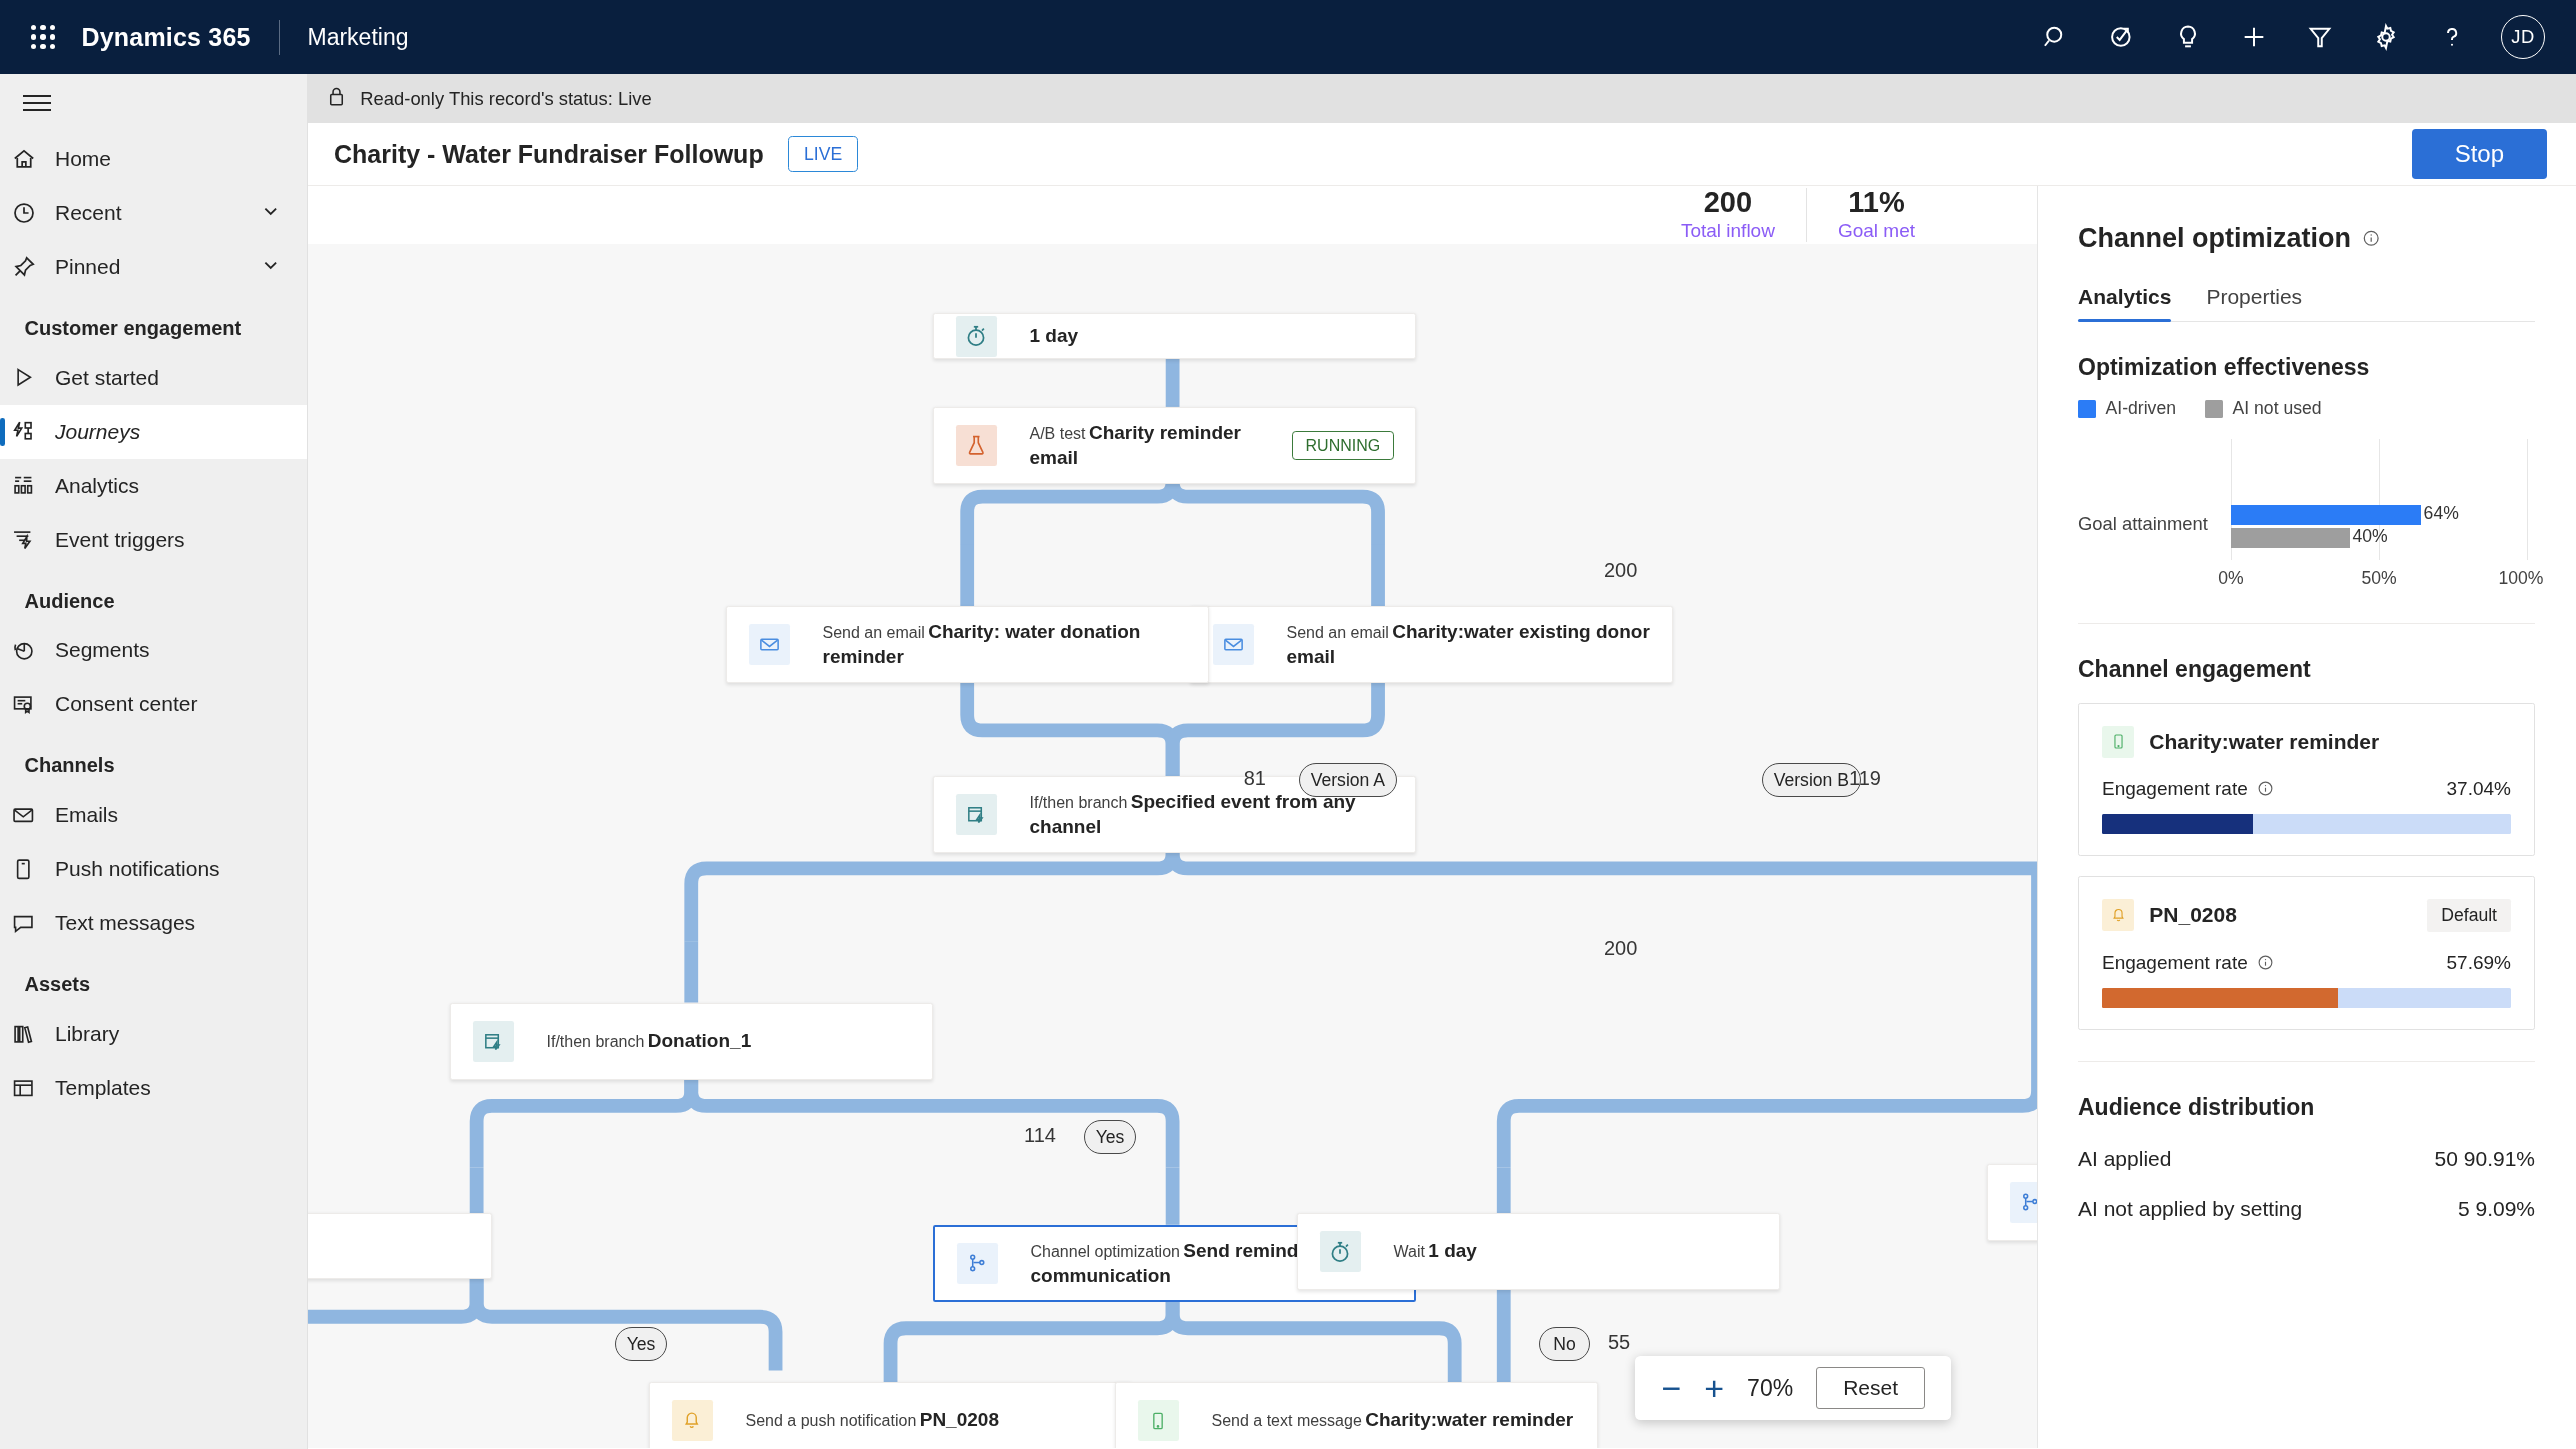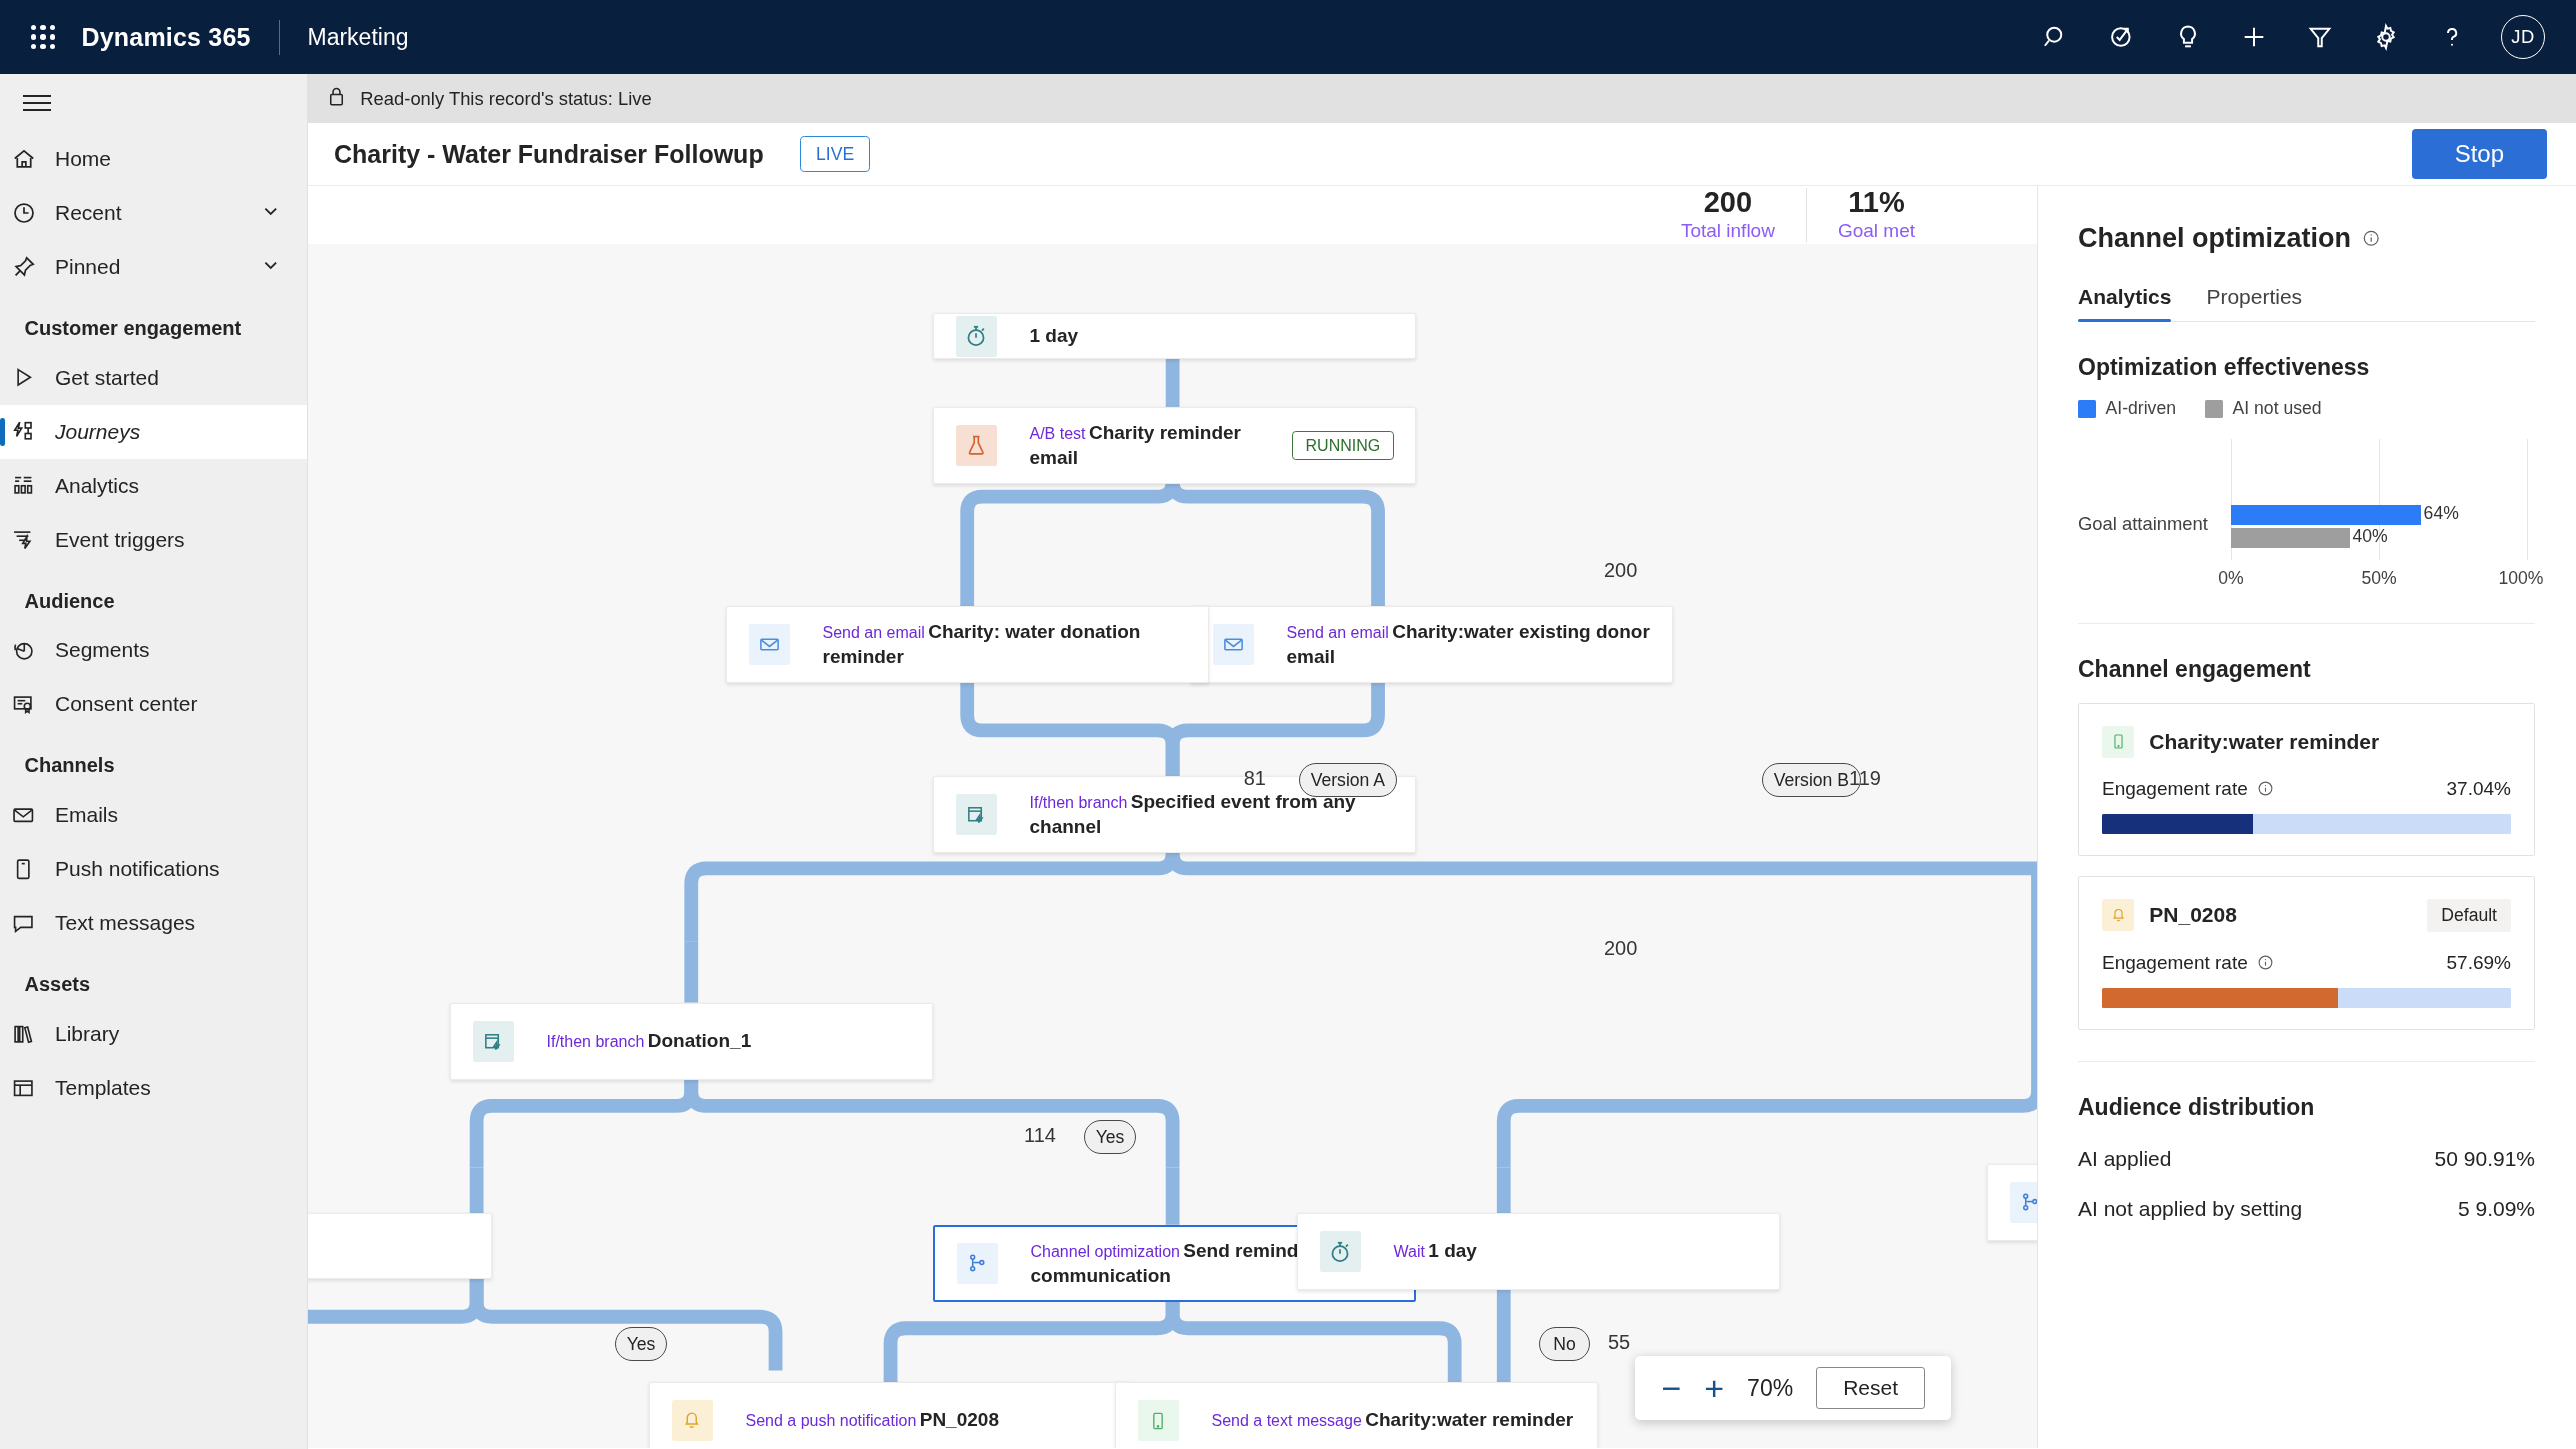--- a/index.html
+++ b/index.html
@@ -68,21 +68,21 @@
 
   .readonly-bar {
     height: 49px; background: #E1E1E1;
     display:flex; align-items:center; gap: 12.3px; padding-left: 17px;
     font-size: 18.4px; color: #242424;
   }
   .readonly-bar .lockico svg { stroke:#242424; fill:none; stroke-width:1.6; }
 
   .titlebar {
     height: 63px; background: #fff; display:flex; align-items:center;
-    padding: 0 29px 0 26px; gap: 36px;
+    padding: 0 29px 0 26px; gap: 24px;
     border-bottom: 0.8px solid #EDEBE9;
   }
   .rec-title { font-size: 25px; font-weight: bold; color: #242424; }
   .live-pill {
     border: 0.8px solid #2B88D8; border-radius: 4.6px;
     color: #2B6FD6; font-size: 17.6px; padding: 6.1px 15.3px; cursor:pointer;
   }
   .stop-btn {
     margin-left: auto; background: #2B6FD6; color: #fff;
     font-size: 24px; padding: 10.7px 43px; border-radius: 3.8px; cursor:pointer;
@@ -103,21 +103,21 @@
   svg.links { position:absolute; top:0; left:0; width: 1730px; height: 1262px; }
 
   .node {
     position: absolute; background:#fff; border:0.8px solid #EDEBE9;
     border-radius: 2.3px; box-shadow: 0 1.5px 3.8px rgba(0,0,0,.10);
     display:flex; align-items:center; padding: 0 21.5px; gap: 33px; z-index: 4;
   }
   .node.sel { border: 2.3px solid #2B6FD6; box-shadow: none; }
   .node .nico { width: 41px; height: 41px; border-radius:2.3px; display:flex; align-items:center; justify-content:center; flex:0 0 41px; }
   .node .nico svg { fill:none; stroke-width: 1.6; }
-  .node .ntxt .t1 { font-size: 16px; color:#6d28d9; line-height:1.25; }
+  .node .ntxt .t1 { font-size: 16px; color:#404040; line-height:1.25; }
   .node .ntxt .t2 { font-size: 19px; color:#242424; font-weight:bold; line-height:1.3; }
   .badge-run {
     margin-left:auto; border:0.8px solid #3B7A3B; color:#2E6E2E;
     border-radius: 3.8px; font-size: 16px; padding: 4.6px 12.3px;
   }
   .ico-email { background:#EAF2FB; }     .ico-email svg{stroke:#4A8DE0;}
   .ico-wait  { background:#E4EFF0; }     .ico-wait svg{stroke:#2F7E85;}
   .ico-ab    { background:#F7DFD4; }     .ico-ab svg{stroke:#D4622E;}
   .ico-if    { background:#E4EFF0; }     .ico-if svg{stroke:#2F7E85;}
   .ico-chan  { background:#EAF2FB; }     .ico-chan svg{stroke:#3E7ED6;}

